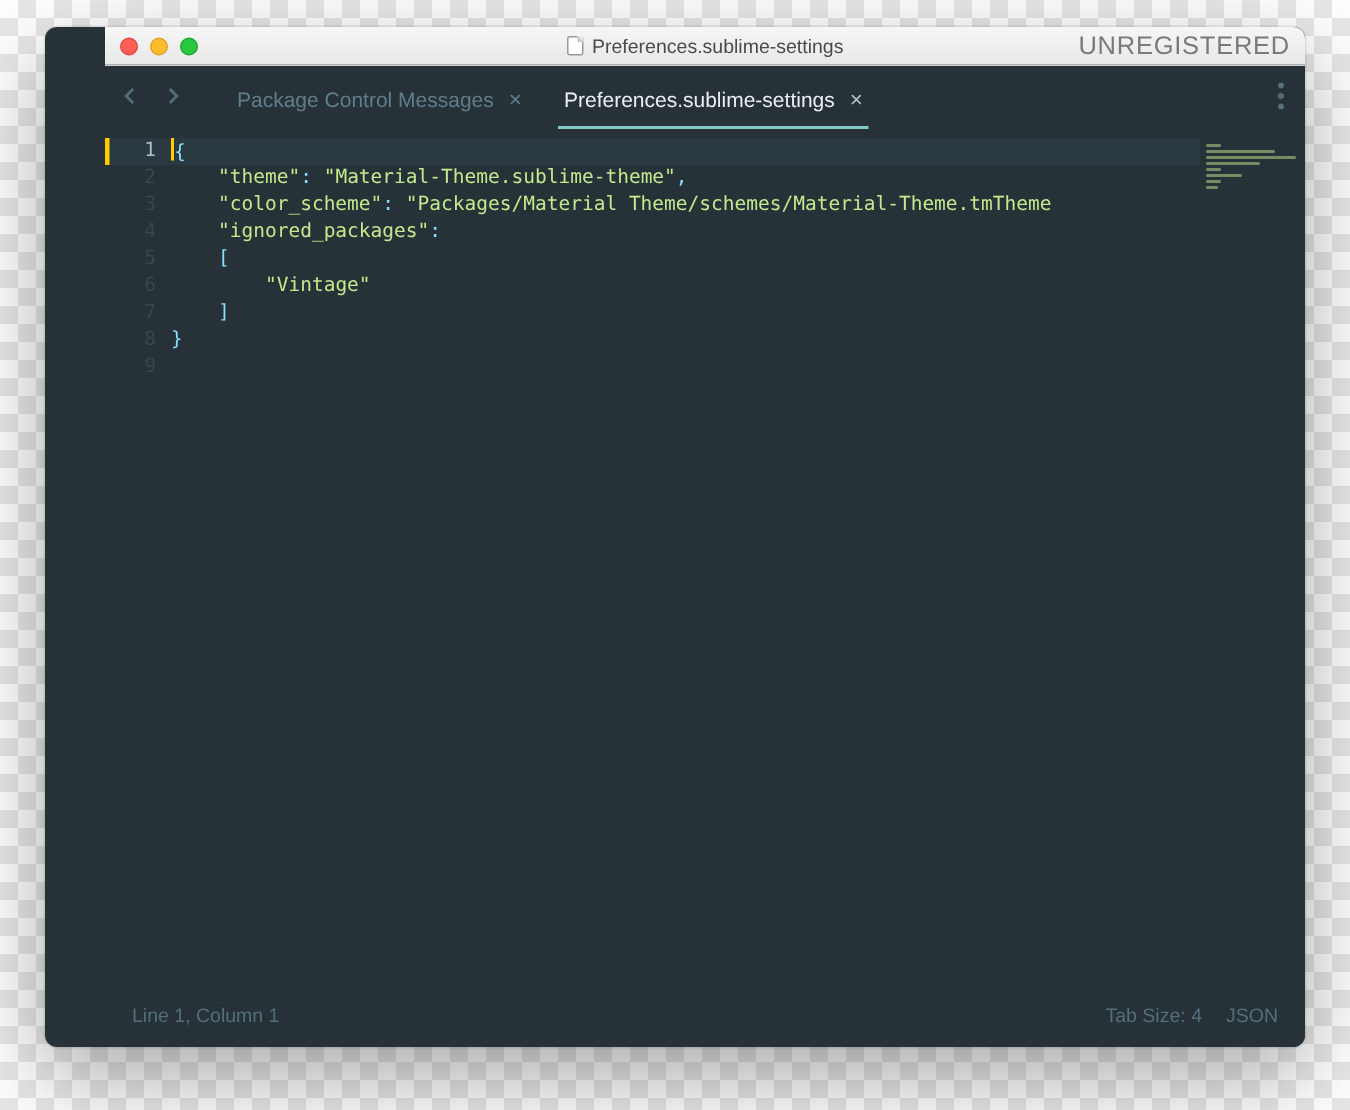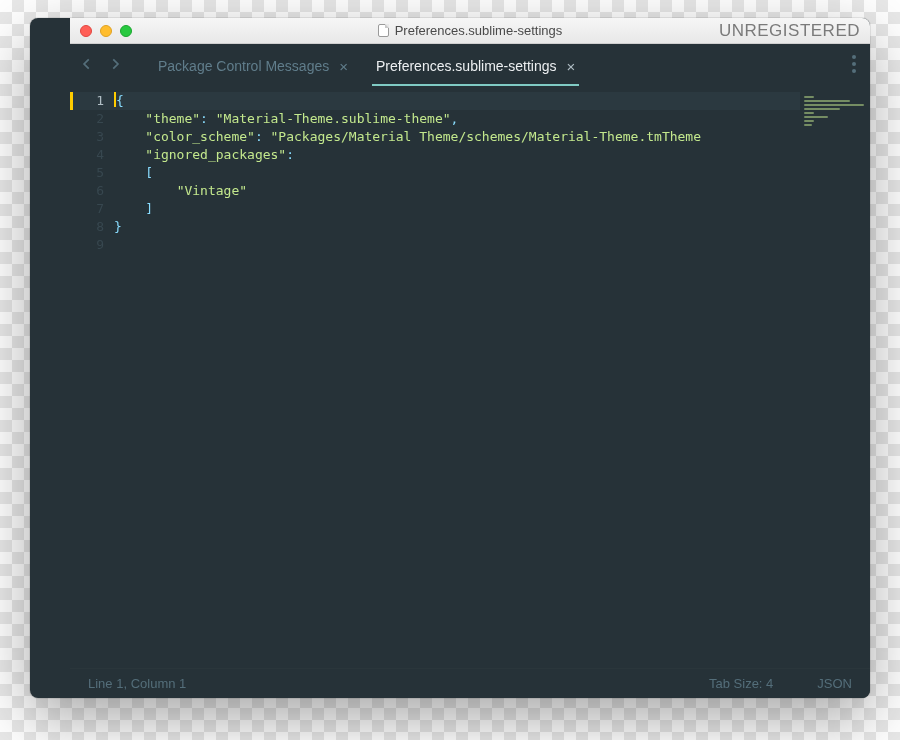--- a/index.html
+++ b/index.html
@@ -131,26 +131,26 @@
     padding-top:6px;
   }
   .mm-line {
     height:2px; margin:2px 6px 2px 4px;
     background:#c3e88d; opacity:0.5; border-radius:1px;
   }
 
   .statusbar {
     height: 30px; background:#263238;
     border-top: 1px solid rgba(255,255,255,0.02);
-    display:flex; align-items:center;
+    display:flex; 
     font-size:13px; color:#546e7a;
     padding: 0 18px; flex:0 0 auto;
   }
   .statusbar .spacer { flex:1; }
-  .statusbar .cell { margin-left: 44px; }
+  .statusbar .cell { margin-left: 16px; }
 </style>
 </head>
 <body>
 
 <div class="window">
 
   <div class="titlebar">
     <div class="traffic">
       <div class="tl red"></div>
       <div class="tl yellow"></div>

